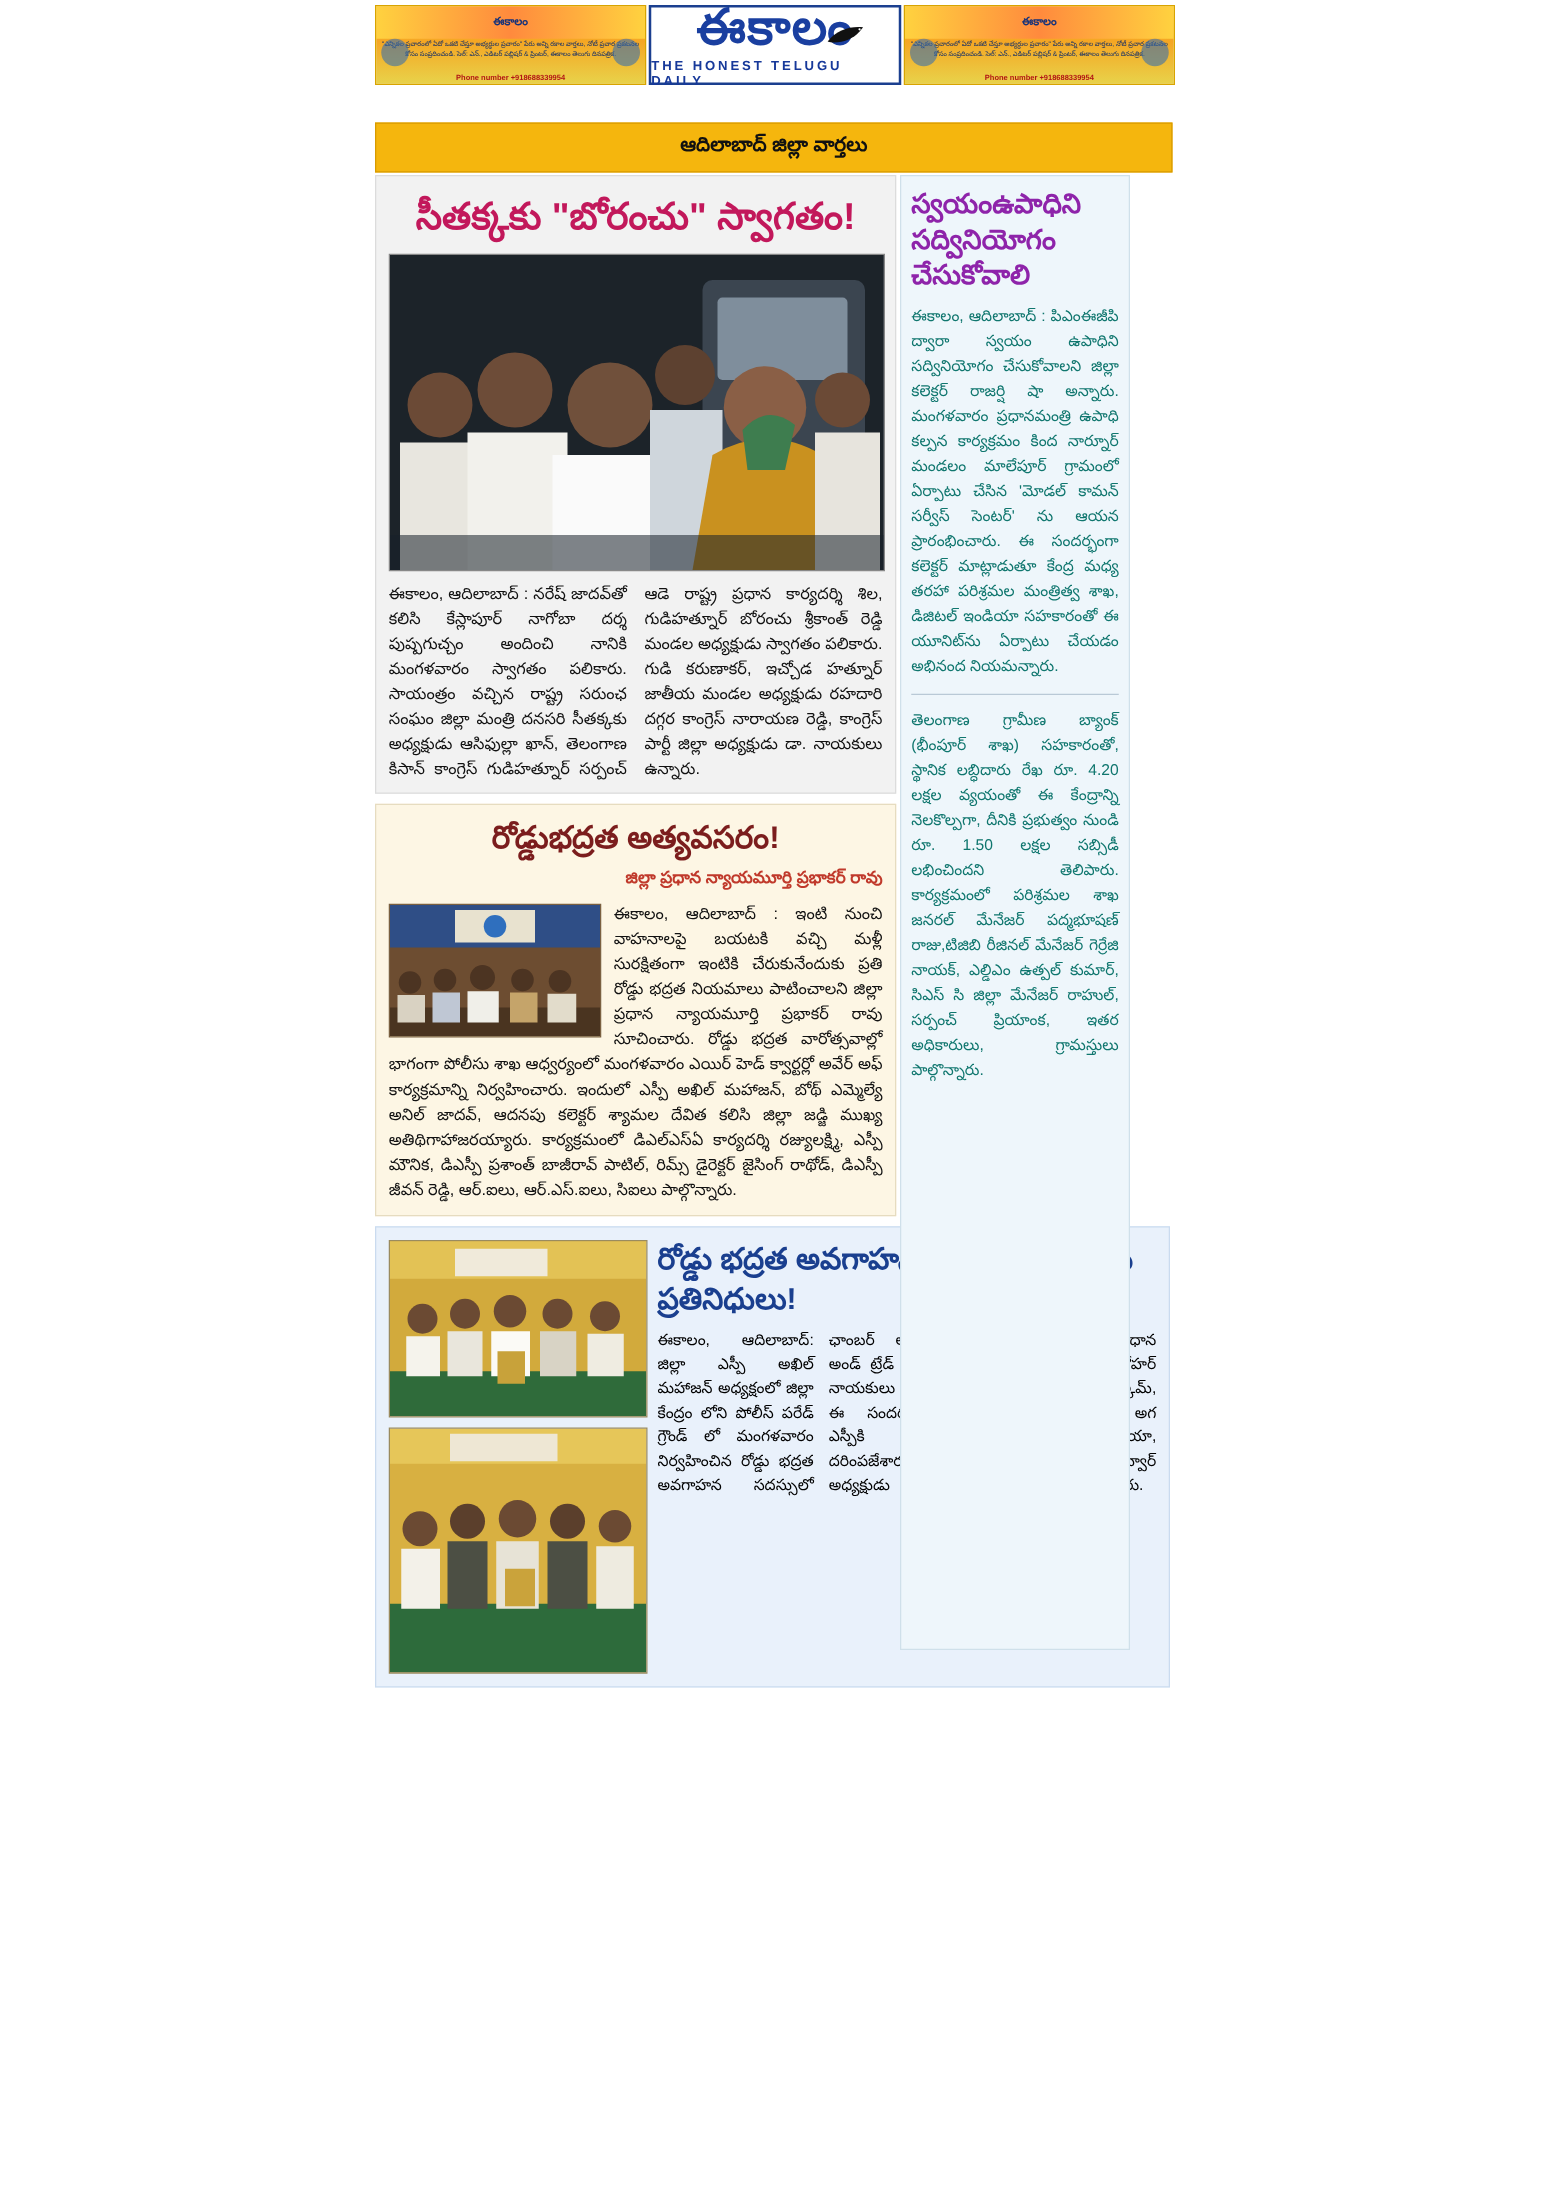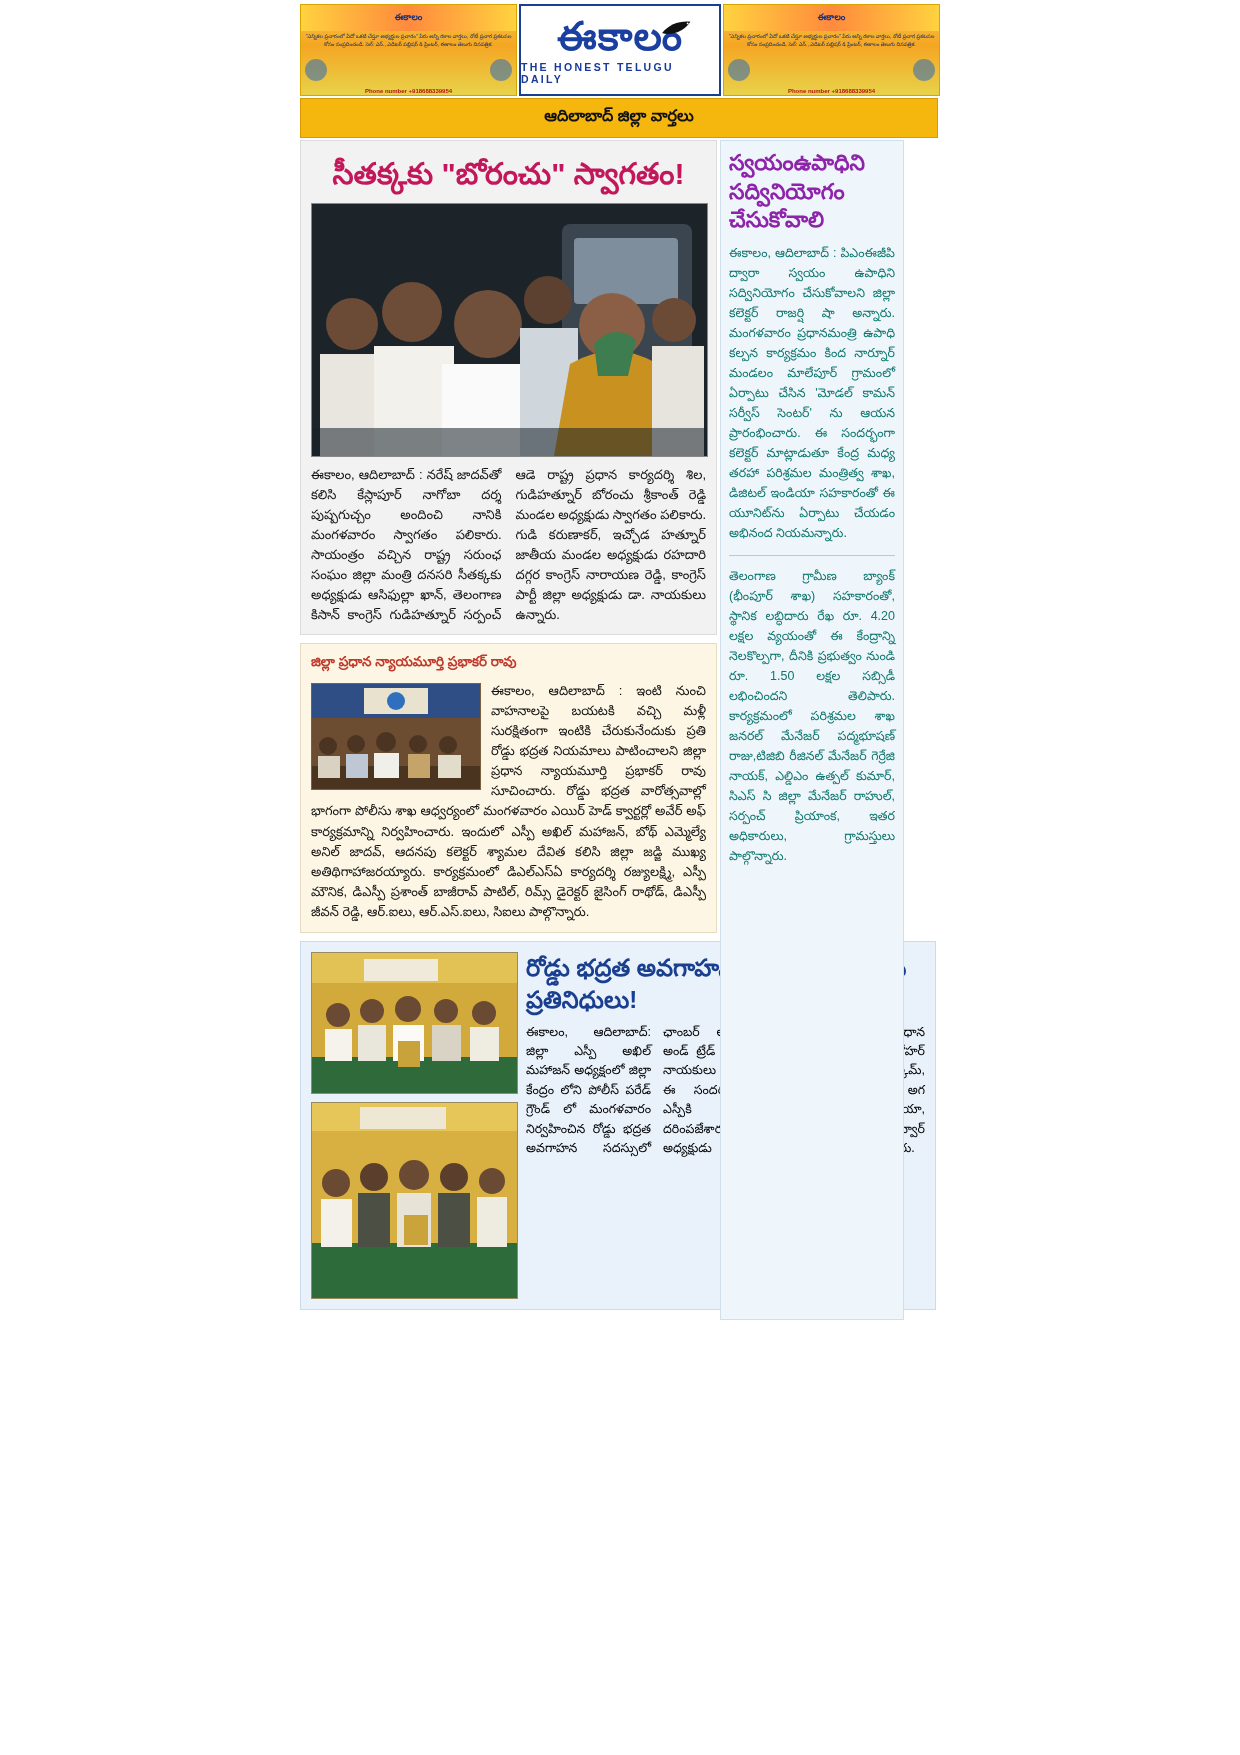--- a/index.html
+++ b/index.html
@@ -1,20 +1,20 @@
 <!DOCTYPE html>
 <html><head>
 <meta charset="utf-8">
 <style>
   html,body{margin:0;padding:0;background:#ffffff;}
   body{width:1240px;height:1755px;font-family:"Liberation Sans",sans-serif;position:relative;}
   .page{position:relative;width:1240px;height:1755px;background:#fff;}
 
   
-  .masthead{position:absolute;left:300px;top:4px;width:640px;height:92px;display:flex;align-items:stretch;}
+  .masthead{position:absolute;left:300px;top:4px;width:640px;height:64px;display:flex;align-items:stretch;}
   .ad-strip{width:215px;background:linear-gradient(180deg,#f7c948 0%,#f5a623 45%,#e8d24a 100%);
             border:1px solid #d8a400;position:relative;overflow:hidden;}
   .ad-strip .ad-top{height:26px;background:linear-gradient(90deg,#ffd23f,#ff8a3d,#ffd23f);display:flex;align-items:center;justify-content:center;}
   .ad-strip .ad-top span{font-size:9px;color:#16327a;font-weight:bold;}
   .ad-strip .ad-body{padding:2px 3px;font-size:5.2px;line-height:1.45;color:#0b2a6b;text-align:center;}
   .ad-strip .ad-phone{position:absolute;bottom:1px;left:0;right:0;text-align:center;font-size:6px;color:#b21515;font-weight:bold;}
   .ad-strip .circle{position:absolute;width:22px;height:22px;border-radius:50%;background:#2a6ab8;opacity:.55;}
   .ad-strip .c1{left:4px;bottom:14px;} .ad-strip .c2{right:4px;bottom:14px;}
   .logo-box{flex:1;background:#ffffff;border:2px solid #1b3f8f;margin:0 2px;display:flex;flex-direction:column;align-items:center;justify-content:center;position:relative;}
   .logo-main{font-size:40px;font-weight:bold;color:#1a3fa0;letter-spacing:1px;line-height:1;}
@@ -37,21 +37,21 @@
   .hl-pink{color:#c2185b;font-size:30px;font-weight:bold;text-align:center;line-height:1.25;margin:4px 0 10px 0;}
   .photo{width:100%;background:#2b2b2b;position:relative;overflow:hidden;border:1px solid #888;}
   .ph1{height:252px;background:linear-gradient(180deg,#1d242b 0%,#2c3640 40%,#20262d 100%);}
   .txt{font-size:13px;line-height:1.55;color:#111;text-align:justify;}
   .two-col{column-count:2;column-gap:14px;}
   .story1 .txt{margin-top:8px;}
 
   
   .story2{margin-top:8px;background:#fdf6e4;border:1px solid #e6dcc0;padding:10px;box-sizing:border-box;width:417px;}
   .hl-maroon{color:#7b1d1d;font-size:25px;font-weight:bold;text-align:center;margin:2px 0 4px 0;}
-  .sub-red{color:#c0392b;font-size:13.5px;font-weight:bold;text-align:left;margin-bottom:8px;}
+  .sub-red{color:#c0392b;font-size:13.5px;font-weight:bold;text-align:right;margin-bottom:8px;}
   .s2-flow{}
   .ph2{float:left;width:168px;height:105px;margin:2px 10px 6px 0;
        background:linear-gradient(180deg,#7e5a3a 0%,#6b4a2e 55%,#4d3520 100%);border:1px solid #7a6040;position:relative;overflow:hidden;}
 
   
   .story3{margin-top:8px;background:#e9f1fb;border:1px solid #cadbef;padding:10px;box-sizing:border-box;width:636px;}
   .hl-blue{color:#1a3f8f;font-size:24px;font-weight:bold;line-height:1.3;margin:0 0 8px 0;}
   .s3-grid{display:flex;gap:10px;}
   .s3-photos{width:205px;}
   .ph3{width:205px;height:140px;border:1px solid #9a8b5f;margin-bottom:8px;position:relative;overflow:hidden;
@@ -134,20 +134,21 @@
             <circle cx="362" cy="116" r="22" fill="#6b4a36"></circle>
               <rect x="340" y="142" width="52" height="110" fill="#e7e4dd"></rect>
             <rect x="0" y="224" width="395" height="28" fill="#17202a" opacity="0.55"></rect>
           </svg>
         </div>
 
         <div class="txt two-col">ఈకాలం, ఆదిలాబాద్ : నరేష్ జాదవ్‌తో కలిసి కేస్లాపూర్ నాగోబా దర్శ పుష్పగుచ్చం అందించి నానికి మంగళవారం స్వాగతం పలికారు. సాయంత్రం వచ్చిన రాష్ట్ర సరుంఛ సంఘం జిల్లా మంత్రి దనసరి సీతక్కకు అధ్యక్షుడు ఆసిఫుల్లా ఖాన్, తెలంగాణ కిసాన్ కాంగ్రెస్ గుడిహత్నూర్ సర్పంచ్ ఆడె రాష్ట్ర ప్రధాన కార్యదర్శి శిల, గుడిహత్నూర్ బోరంచు శ్రీకాంత్ రెడ్డి మండల అధ్యక్షుడు స్వాగతం పలికారు. గుడి కరుణాకర్, ఇచ్చోడ హత్నూర్ జాతీయ మండల అధ్యక్షుడు రహదారి దగ్గర కాంగ్రెస్ నారాయణ రెడ్డి, కాంగ్రెస్ పార్టీ జిల్లా అధ్యక్షుడు డా. నాయకులు ఉన్నారు.</div>
       </div>
 
       <div class="story2">
+        <div class="hl-maroon">రోడ్డుభద్రత అత్యవసరం!</div>
         <div class="sub-red">జిల్లా ప్రధాన న్యాయమూర్తి ప్రభాకర్ రావు</div>
         <div class="s2-flow">
           <div class="photo ph2">
             <svg width="100%" height="100%" viewBox="0 0 168 105" preserveAspectRatio="none">
               <rect width="168" height="105" fill="#6d4d31"></rect>
               <rect x="0" y="0" width="168" height="34" fill="#2f4e86"></rect>
               <rect x="52" y="4" width="64" height="26" fill="#e8e2cf"></rect>
               <circle cx="84" cy="17" r="9" fill="#2f6fbe"></circle>
               <rect x="0" y="82" width="168" height="23" fill="#4a3420"></rect>
               <circle cx="16" cy="62" r="9" fill="#4c3422"></circle>

